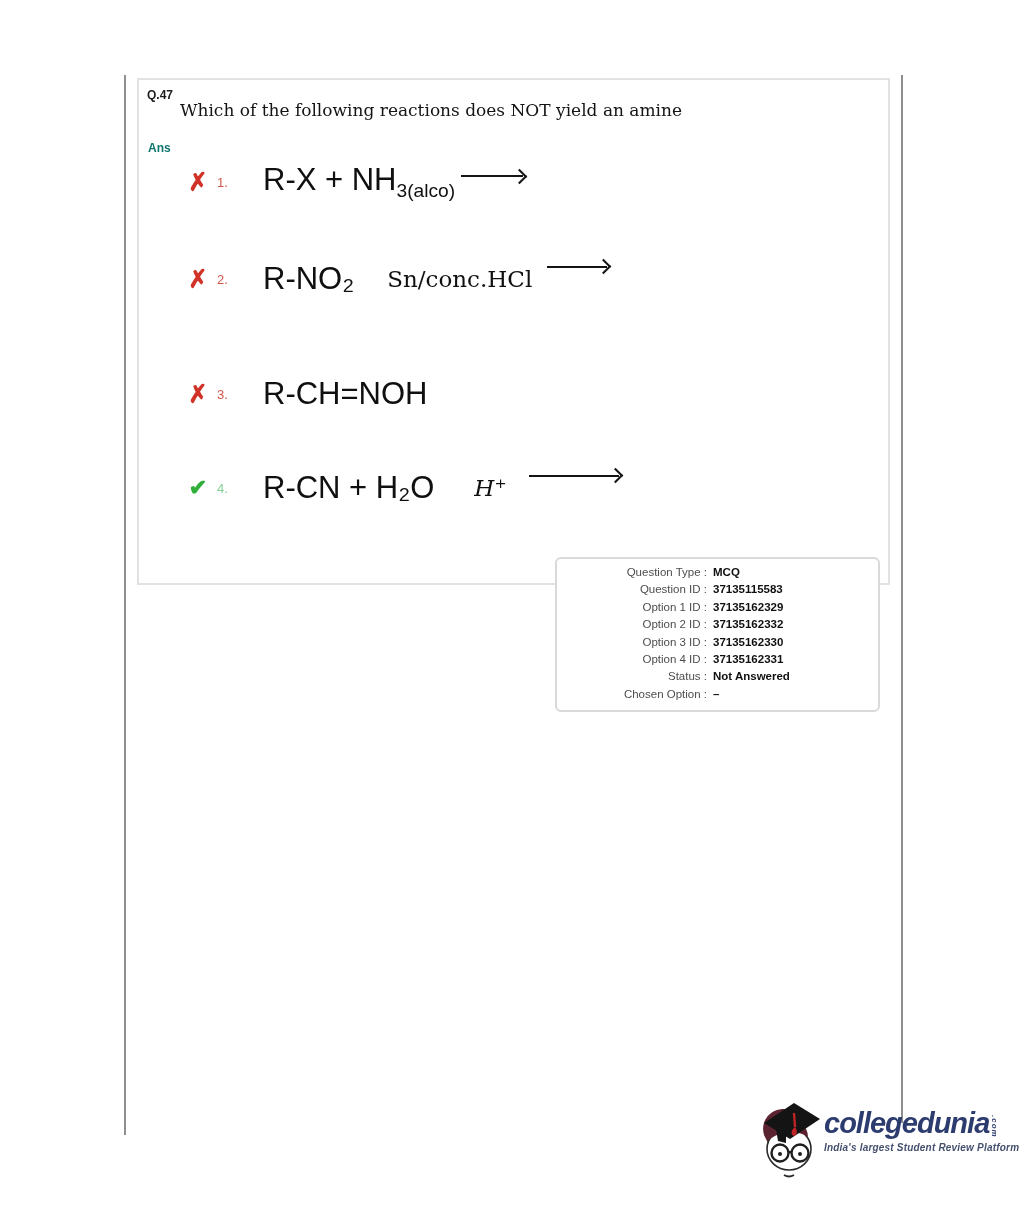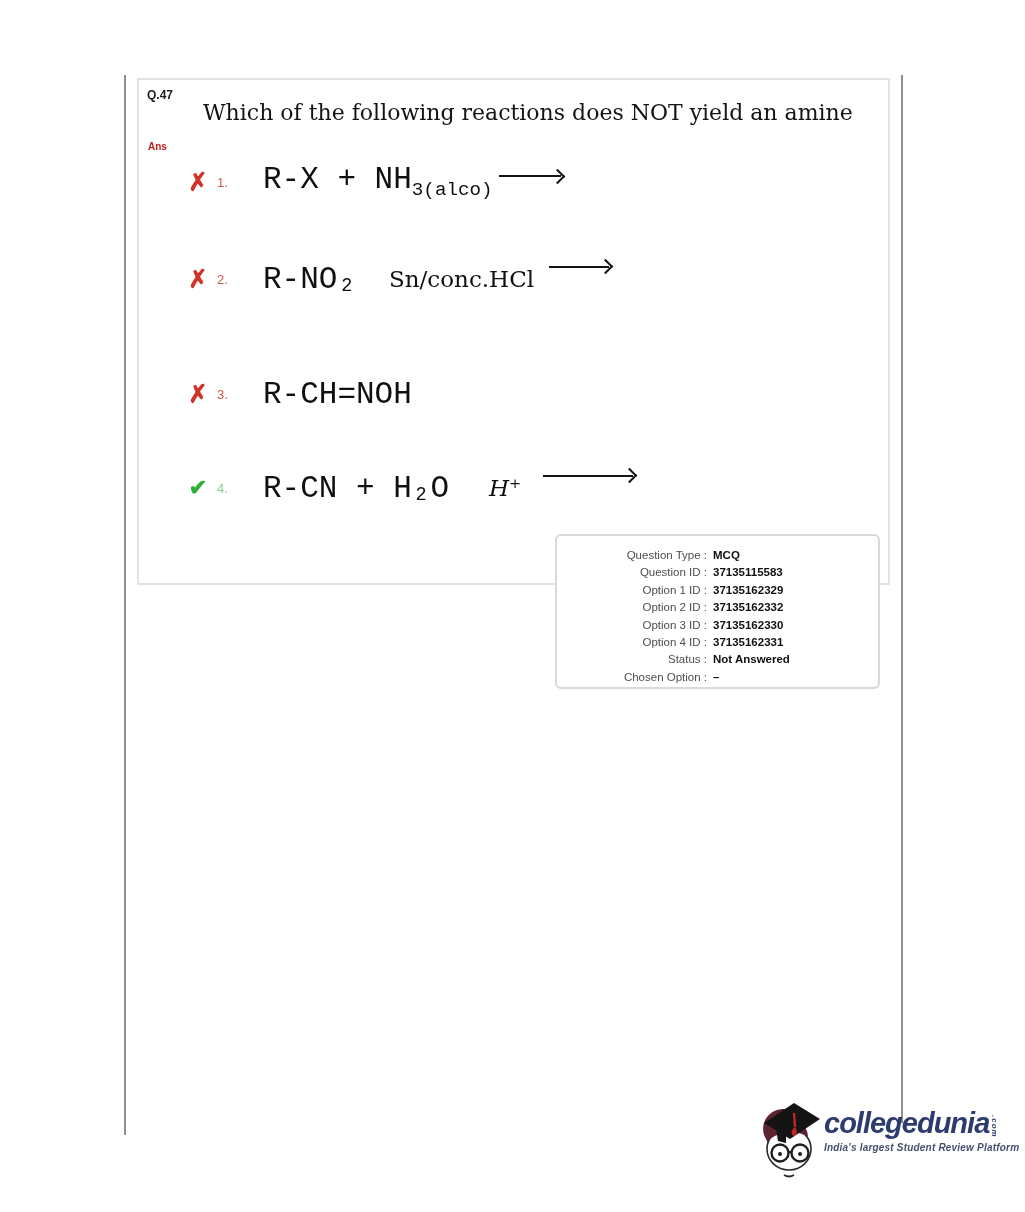--- a/index.html
+++ b/index.html
@@ -8,62 +8,62 @@
   .page-rule { position:absolute; width:2px; background:#8f8f8f; }
   #left-rule  { left:124px; top:75px;  height:1060px; }
   #right-rule { left:901px; top:75px;  height:1048px; }
 
   .question-card {
     position:absolute; left:137px; top:78px; width:753px; height:507px;
     background:#fff; border:2px solid #e2e2e2;
   }
 
   .q-number { position:absolute; left:8px; top:8px; font-size:12px; font-weight:bold; color:#1c1c1c; }
-  .q-text   { position:absolute; left:64px; top:20px; font-family:"DejaVu Serif","Liberation Serif",serif;
-              font-size:22px; color:#141414; }
-  .ans-label{ position:absolute; left:9px; top:61px; font-size:10px; font-weight:bold; color:#b91c1c;text-align:center; }
+  .q-text   { position:absolute; left:41px; top:20px; font-family:"DejaVu Serif","Liberation Serif",serif;
+              font-size:17px; color:#141414; }
+  .ans-label{ position:absolute; left:9px; top:61px; font-size:12px; font-weight:bold; color:#0f766e;text-align:center; }
 
   .option-row { position:absolute; left:44px; display:flex; align-items:center; }
   #opt-1 { top:79px;  height:46px; }
   #opt-2 { top:168px; height:62px; }
   #opt-3 { top:278px; height:72px; }
   #opt-4 { top:379px; height:58px; }
 
   .mark { width:30px; text-align:center; flex:0 0 auto; }
   .mark-x     { font-size:24px; font-weight:bold; color:#d13328; display:inline-block; transform:rotate(-4deg); }
   .mark-check { font-size:22px; font-weight:bold; color:#2fae3a; display:inline-block; }
   .option-number { width:20px; margin-left:4px; font-size:13px; flex:0 0 auto; }
   .incorrect .option-number { color:#d4564a; }
   .correct   .option-number { color:#86cf96; }
 
   .option-formula {
-    margin-left:26px; font-family:Liberation Mono, monospace;
+    margin-left:26px; font-family:Liberation Sans, sans-serif;
     font-size:31px; color:#101010; white-space:nowrap;
   }
   .option-formula sub { font-size:0.62em; }
 
   .rx-arrow { display:inline-flex; flex-direction:row; align-items:stretch; justify-content:center; margin-left:18px; }
   .rx-arrow .arrow-label {
     font-family:"DejaVu Serif","Liberation Serif",serif; font-size:23px; color:#101010;
     text-align:center; padding:0 15px; white-space:nowrap; line-height:1.15;
   }
   .rx-arrow .arrow-label.italic { font-style:italic; padding:0 22px; }
   .shaft { position:relative; height:0; border-top:2.5px solid #141414; width:100%; min-width:60px; }
   .shaft::after {
     content:""; position:absolute; right:-2px; top:-6.5px; width:9px; height:9px;
     border-style:solid; border-color:#141414; border-width:2.5px 2.5px 0 0; transform:rotate(45deg);
   }
   #opt-1 .rx-arrow { margin-left:6px; transform:translateY(-6px); }
   #opt-1 .shaft { width:62px; }
   #opt-4 .shaft { min-width:90px; }
 
   .details-panel {
-    position:absolute; left:416px; top:454px; width:325px; height:155px;
+    position:absolute; left:416px; top:477px; width:325px; height:155px;
     border:2px solid #d9d9d9; border-radius:6px; background:#fff;
-    padding-top:11px;
+    padding-top:5px;
   }
   .detail-row { display:grid; grid-template-columns:150px 1fr; column-gap:6px; line-height:17.4px; font-size:11.5px; }
   .detail-label { text-align:right; color:#4d4d4d; }
   .detail-value { text-align:left; color:#101010; font-weight:bold; }
 
   .footer-logo { position:absolute; left:756px; top:1095px; display:flex; align-items:flex-start;font-style:italic; }
   .mascot { flex:0 0 auto; margin-top:2px; }
   .brand-block { margin-left:2px; margin-top:14px; }
   .brand-line { display:flex; align-items:flex-start; }
   .brand-name { font-size:29px; font-weight:bold; color:#2d3c6e; letter-spacing:-1px; line-height:1; }

